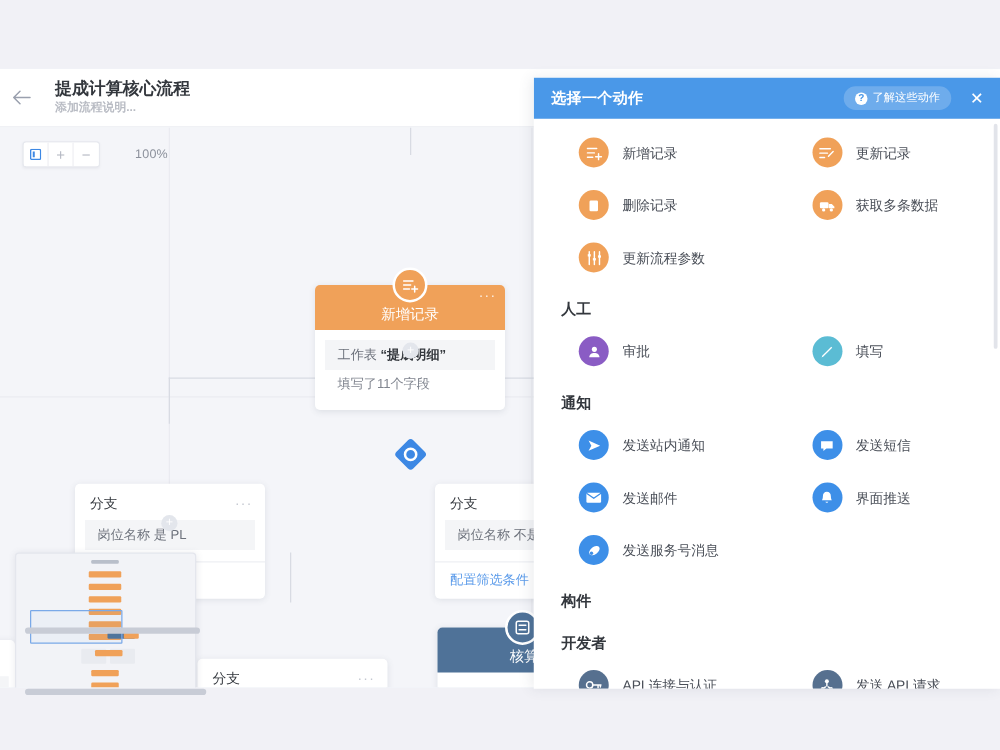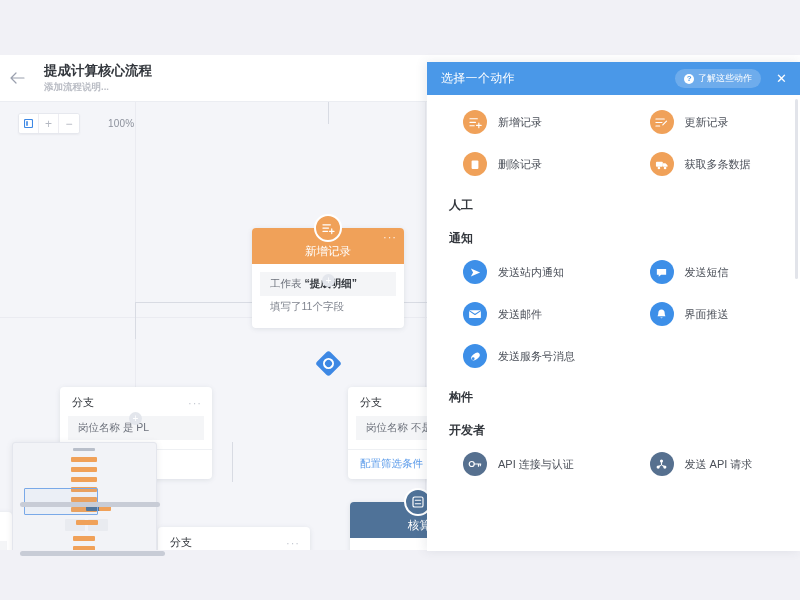--- a/index.html
+++ b/index.html
@@ -146,21 +146,21 @@
   
   .panel {
     position: absolute; left: 427px; top: 62px; width: 373px; height: 489px;
     background: #fff; box-shadow: -2px 0 10px rgba(60,70,90,.10); z-index: 60;
     overflow: hidden;
   }
   .panel-header {
     height: 33px; background: #4a98e8; display: flex; align-items: center;
     padding: 0 10px 0 14px;
   }
-  .panel-title { font-size: 12px; color: #fff; font-weight: normal; letter-spacing: .3px; }
+  .panel-title { font-size: 12px; color: #fff; font-weight: bold; letter-spacing: .3px; }
   .panel-help {
     margin-left: auto; display: flex; align-items: center; gap: 4px;
     background: rgba(255,255,255,.20); border-radius: 10px;
     padding: 3px 9px; font-size: 9px; color: #fff; cursor: pointer;
   }
   .panel-help .q {
     width: 10px; height: 10px; border-radius: 50%; background: #fff; color: #4a98e8;
     font-size: 8px; font-weight: bold; display: flex; align-items: center;
     justify-content: center; line-height: 1;
   }
@@ -385,22 +385,52 @@
             <span class="act-icon" style="background: rgb(240, 161, 89);">
               <svg width="14" height="13" viewBox="0 0 15 13">
                 <rect x="1" y="3.6" width="7.4" height="5.2" rx="1" fill="#fff"></rect>
                 <path d="M8.6 5.2h2.6l2.2 2.2v1.4H8.6z" fill="#fff"></path>
                 <circle cx="4.2" cy="10.2" r="1.4" fill="#fff"></circle>
                 <circle cx="10.8" cy="10.2" r="1.4" fill="#fff"></circle>
               </svg>
             </span>
             <span class="act-label">获取多条数据</span>
           </div>
+          <div class="action-item">
+            <span class="act-icon" style="background: rgb(240, 161, 89);">
+              <svg width="13" height="13" viewBox="0 0 14 14">
+                <path d="M2.6 1.5v11M7 1.5v11M11.4 1.5v11" stroke="#fff" stroke-width="1.25" fill="none" stroke-linecap="round" stroke-linejoin="round"></path>
+                <rect x="1.3" y="3.6" width="2.6" height="2" fill="#fff"></rect>
+                <rect x="5.7" y="7" width="2.6" height="2" fill="#fff"></rect>
+                <rect x="10.1" y="4.6" width="2.6" height="2" fill="#fff"></rect>
+              </svg>
+            </span>
+            <span class="act-label">更新流程参数</span>
+          </div>
         </div>
         <div class="group-title">人工</div>
+        <div class="action-grid">
+          <div class="action-item">
+            <span class="act-icon" style="background: rgb(138, 92, 196);">
+              <svg width="13" height="13" viewBox="0 0 14 14">
+                <circle cx="7" cy="4.8" r="2.2" fill="#fff"></circle>
+                <path d="M2.6 11.6c0-2.3 2-3.6 4.4-3.6s4.4 1.3 4.4 3.6z" fill="#fff"></path>
+              </svg>
+            </span>
+            <span class="act-label">审批</span>
+          </div>
+          <div class="action-item">
+            <span class="act-icon" style="background: rgb(91, 188, 212);">
+              <svg width="13" height="13" viewBox="0 0 14 14">
+                <path d="M10.8 2.6L3.4 10 2.4 11.8 4.2 10.8 11.6 3.4z" fill="#fff"></path>
+              </svg>
+            </span>
+            <span class="act-label">填写</span>
+          </div>
+        </div>
         <div class="group-title">通知</div>
         <div class="action-grid">
           <div class="action-item">
             <span class="act-icon" style="background: rgb(61, 143, 232);">
               <svg width="13" height="13" viewBox="0 0 14 14">
                 <path d="M2 2.6l10 4.4-10 4.4 2.4-4.4z" fill="#fff"></path>
               </svg>
             </span>
             <span class="act-label">发送站内通知</span>
           </div>

